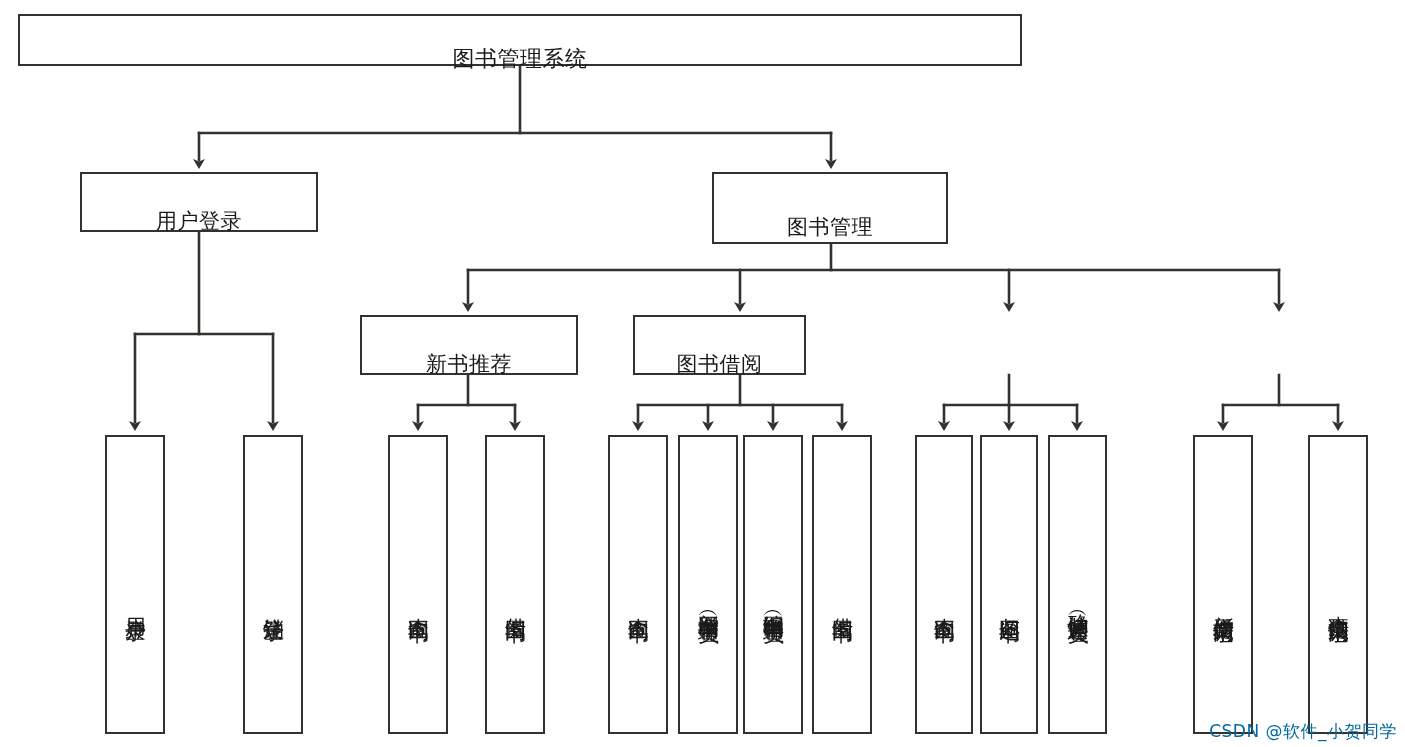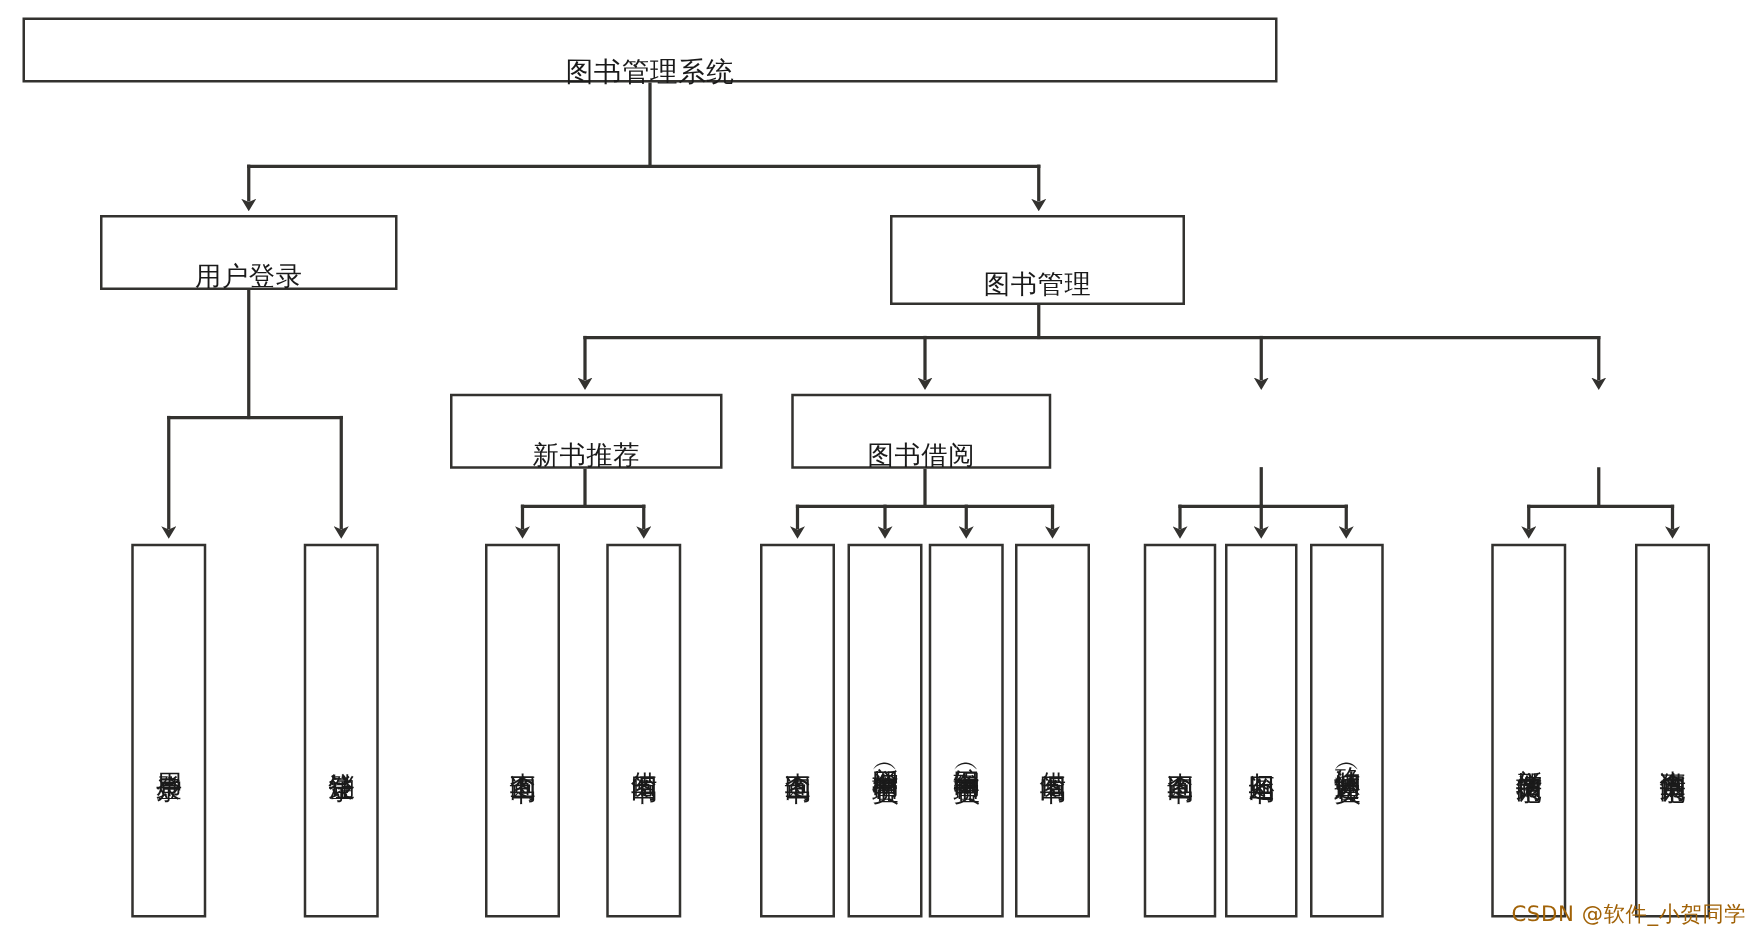--- a/index.html
+++ b/index.html
@@ -58,21 +58,21 @@
     line-height: 1.18;
     letter-spacing: 1.5px;
     max-height: 100%;
     white-space: nowrap;
   }
   .watermark {
     position: absolute;
     right: 8px;
     bottom: 4px;
     font-size: 17px;
-    color: #a16207;
+    color: #0369a1;
     letter-spacing: 0.5px;
     white-space: nowrap;
     pointer-events: none;
   }
 </style>
 </head>
 <body>
 
 <div id="canvas">
 
@@ -135,21 +135,21 @@
   <div class="node horiz" style="left:80px; top:172px; width:238px; height:60px;">
     <span class="label">用户登录</span>
   </div>
   <div class="node horiz" style="left:712px; top:172px; width:236px; height:72px;">
     <span class="label">图书管理</span>
   </div>
 
   <div class="node horiz" style="left:360px; top:315px; width:218px; height:60px;">
     <span class="label">新书推荐</span>
   </div>
-  <div class="node horiz" style="left:633px; top:315px; width:208px; height:60px;">
+  <div class="node horiz" style="left:633px; top:315px; width:173px; height:60px;">
     <span class="label">图书借阅</span>
   </div>
 
   <div class="node vert" style="left:105px; top:435px; width:60px; height:299px;">
     <span class="label">用户登录</span>
   </div>
   <div class="node vert" style="left:243px; top:435px; width:60px; height:299px;">
     <span class="label">注销登录</span>
   </div>
 

